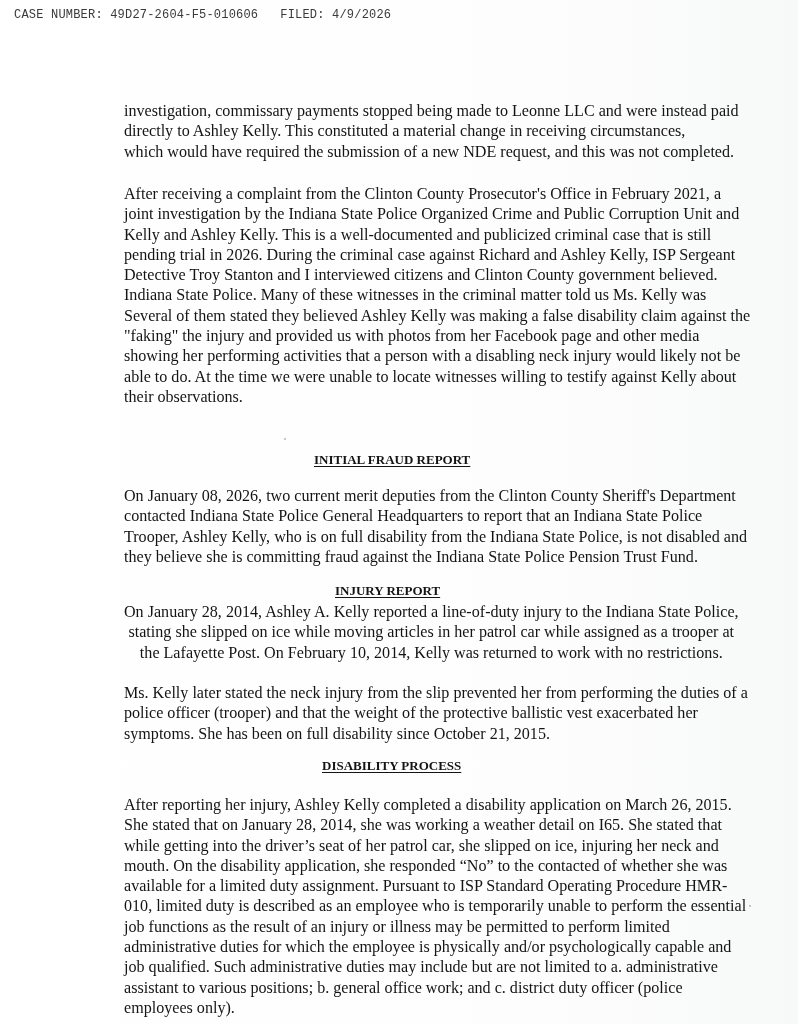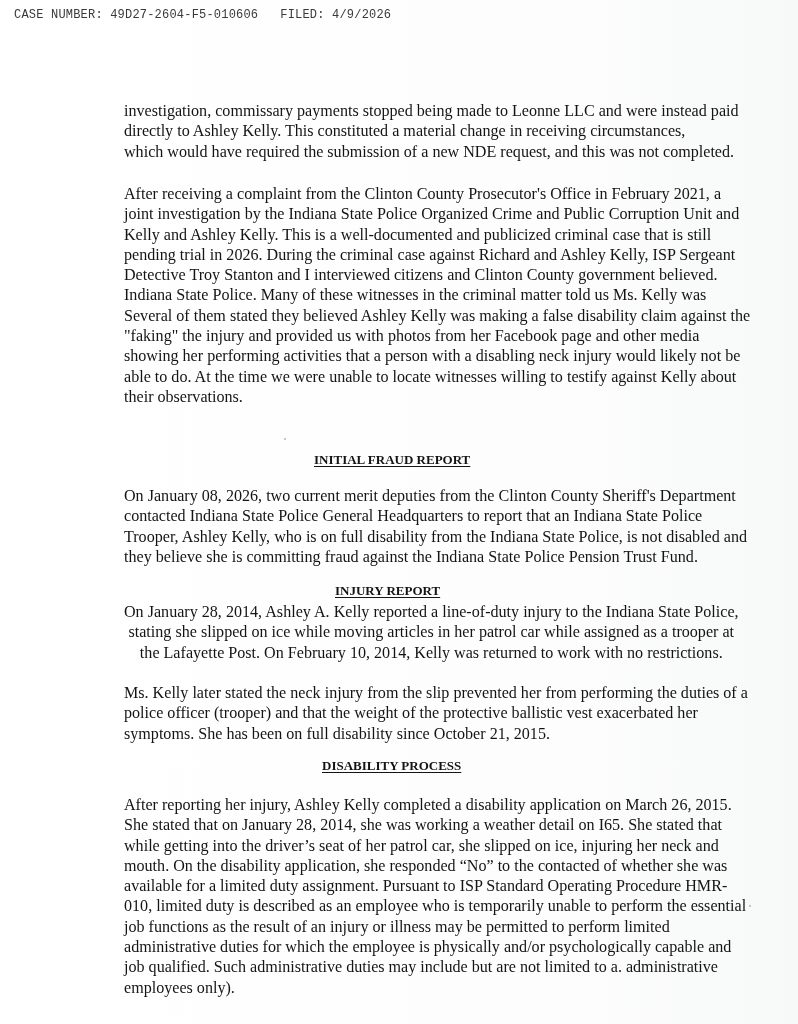--- a/index.html
+++ b/index.html
@@ -119,18 +119,19 @@
   <div class="para" style="top:795px;">
       <span class="line">After reporting her injury, Ashley Kelly completed a disability application on March 26, 2015.</span>
       <span class="line">She stated that on January 28, 2014, she was working a weather detail on I65. She stated that</span>
       <span class="line">while getting into the driver’s seat of her patrol car, she slipped on ice, injuring her neck and</span>
       <span class="line">mouth. On the disability application, she responded “No” to the contacted of whether she was</span>
       <span class="line">available for a limited duty assignment. Pursuant to ISP Standard Operating Procedure HMR-</span>
       <span class="line">010, limited duty is described as an employee who is temporarily unable to perform the essential</span>
       <span class="line">job functions as the result of an injury or illness may be permitted to perform limited</span>
       <span class="line">administrative duties for which the employee is physically and/or psychologically capable and</span>
       <span class="line">job qualified. Such administrative duties may include but are not limited to a. administrative</span>
+      <span class="line">assistant to various positions; b. general office work; and c. district duty officer (police</span>
       <span class="line">employees only).</span>
     </div>
 </div>
 
 <div class="speck" style="left:284px; top:438px;"></div>
 <div class="speck" style="left:749px; top:905px;"></div>
 
 </body></html>

